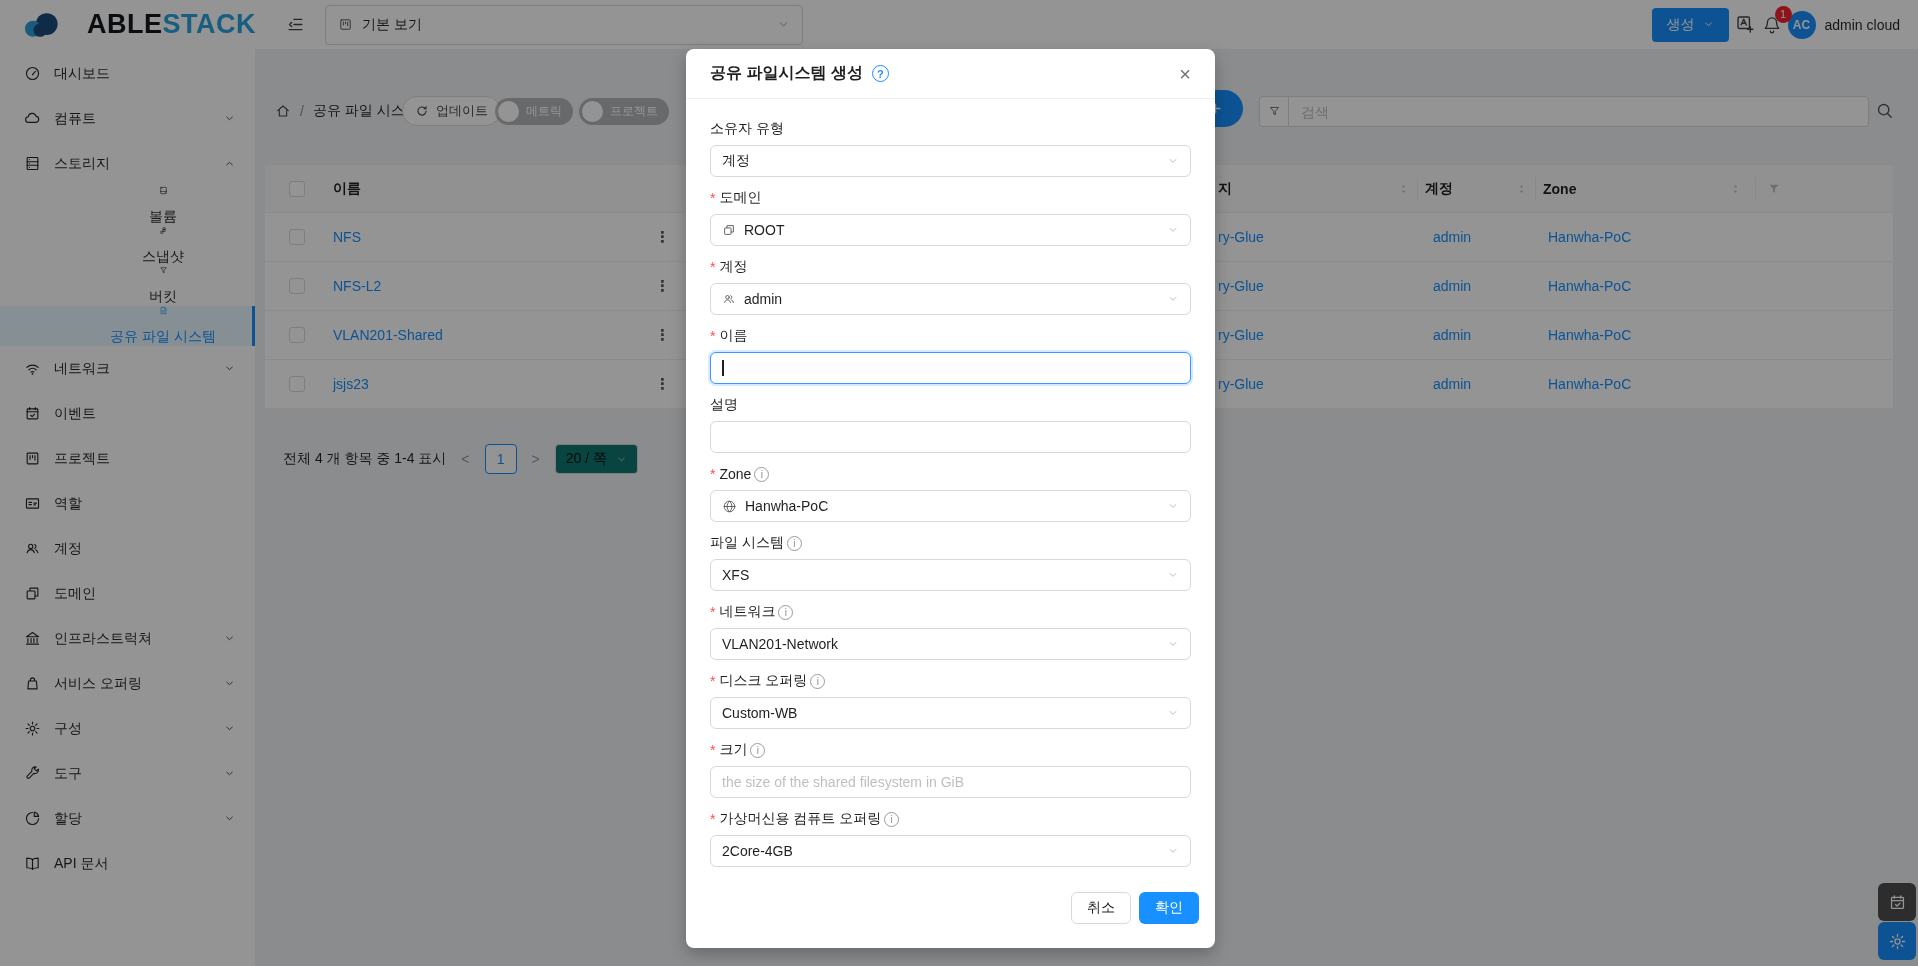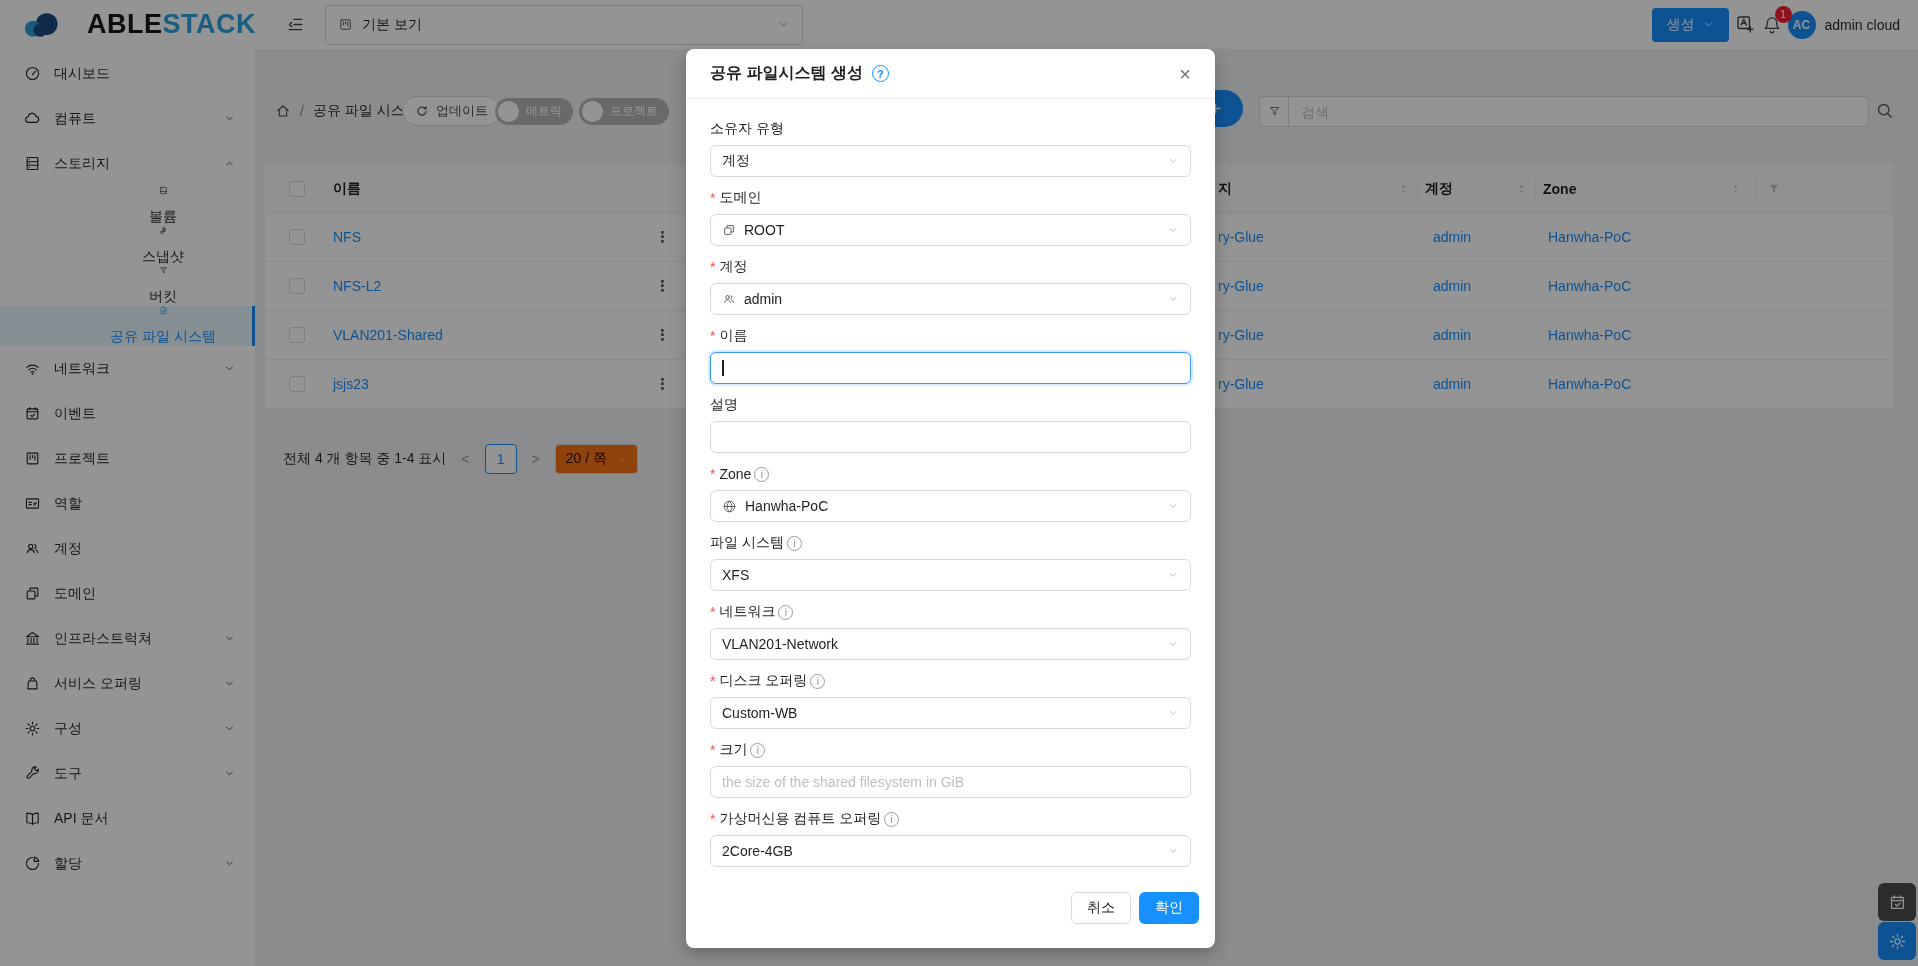--- a/index.html
+++ b/index.html
@@ -62,21 +62,21 @@
   .cb { position:absolute; left:24px; top:50%; transform:translateY(-50%); width:16px; height:16px; border:1px solid #d9d9d9; border-radius:3px; background:#fff; cursor:pointer; }
   .link { color:#1890ff; cursor:pointer; }
   .vdiv { position:absolute; top:13px; height:22px; width:1px; background:#ececec; }
   .sorter { color:#bfbfbf; }
   .funnel-h { color:#bfbfbf; cursor:pointer; }
   .more-dots { color:#595959; font-size:15px; cursor:pointer; font-weight:bold; letter-spacing:1px; }
 
   .pagination { position:absolute; left:27px; top:394px; height:32px; display:flex; align-items:center; gap:15px; font-size:14px; color:rgba(0,0,0,.85); }
   .pg-arrow { color:rgba(0,0,0,.40); font-size:14px; cursor:pointer; background:none; border:none; font-family:inherit; }
   .pg-page { width:32px; height:30px; border:1px solid #1890ff; color:#1890ff; border-radius:4px; background:#fff; display:flex; align-items:center; justify-content:center; cursor:pointer; }
-  .pg-size { height:30px; border:1px solid #d9d9d9; border-radius:4px; background:#f97316; display:flex; align-items:center; gap:9px; padding:0 10px; cursor:pointer; }
+  .pg-size { height:30px; border:1px solid #d9d9d9; border-radius:4px; background:#0f766e; display:flex; align-items:center; gap:9px; padding:0 10px; cursor:pointer; }
   .pg-size .chev { color:#bfbfbf; }
 
   
   .fab { position:absolute; right:2px; width:38px; height:38px; border-radius:6px; display:flex; align-items:center; justify-content:center; color:#fff; border:none; cursor:pointer; z-index:2; }
   .fab.events { top:883px; background:#4f4f4f; }
   .fab.settings { top:922px; background:#1890ff; }
 
   
   .overlay { position:absolute; inset:0; background:rgba(0,0,0,.42); z-index:50; }
   .modal { position:absolute; left:686px; top:49px; width:529px; background:#fff; border-radius:8px; z-index:100; box-shadow:0 6px 16px rgba(0,0,0,.25); }
@@ -415,32 +415,32 @@
     <svg class="ic" width="17" height="17">
         <use href="#i-wrench"></use>
       </svg>
     <span>도구</span>
     <svg class="ic chev" width="11" height="11">
         <use href="#i-chevdown"></use>
       </svg>
   </div>
   <div class="side-item">
     <svg class="ic" width="17" height="17">
-        <use href="#i-book"></use>
-      </svg>
-    <span>API 문서</span>
-  </div>
-  <div class="side-item">
-    <svg class="ic" width="17" height="17">
         <use href="#i-pie"></use>
       </svg>
     <span>할당</span>
     <svg class="ic chev" width="11" height="11">
         <use href="#i-chevdown"></use>
       </svg>
+  </div>
+  <div class="side-item">
+    <svg class="ic" width="17" height="17">
+        <use href="#i-book"></use>
+      </svg>
+    <span>API 문서</span>
   </div>
 </div>
 
 <div class="content">
   <div class="toolbar">
     <div class="crumb">
       <svg class="ic home" width="16" height="16">
           <use href="#i-home"></use>
         </svg>
       <span class="crumb-sep">/</span>

